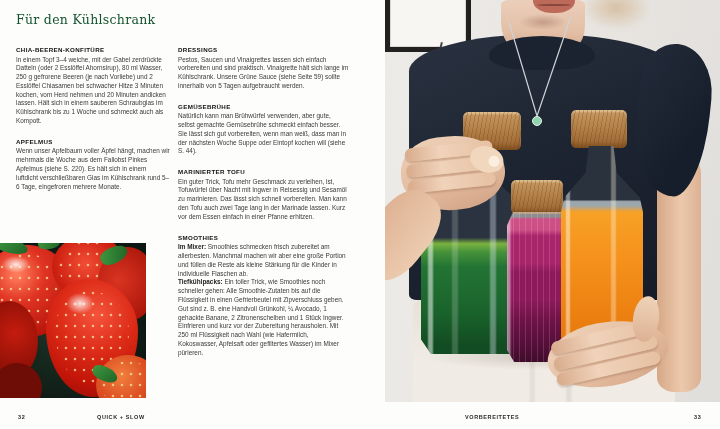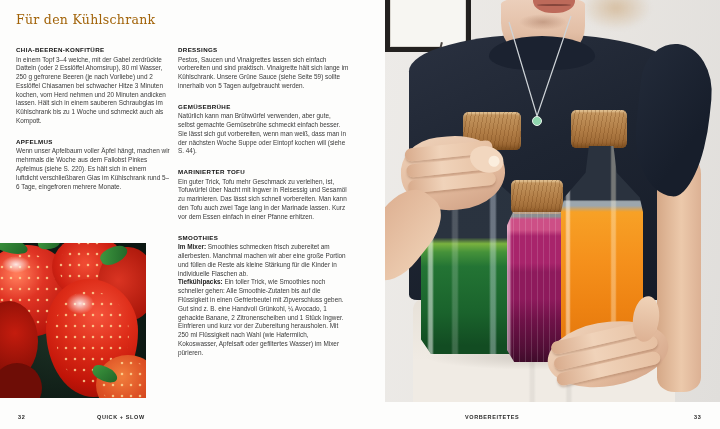--- a/index.html
+++ b/index.html
@@ -1,21 +1,21 @@
 <!DOCTYPE html>
 <html lang="de"><head>
 <meta charset="utf-8">
 <style>
   html,body{margin:0;padding:0;background:#ffffff;}
   .spread{position:relative;width:720px;height:429px;background:#fdfdfc;overflow:hidden;
           font-family:"Liberation Sans",sans-serif;}
   
   .page-title{position:absolute;left:16px;top:12px;
       font-family:"DejaVu Serif","Liberation Serif",serif;
-      font-size:12.5px;letter-spacing:.3px;color:#a16207;}
+      font-size:12.5px;letter-spacing:.3px;color:#14532d;}
   .col{position:absolute;top:46px;}
   .col1{left:16px;width:154px;}
   .col2{left:178px;width:171px;}
   .sec{margin:0 0 12px 0;}
   .sec-h{font-size:6.2px;font-weight:bold;letter-spacing:.35px;color:#111;margin:0 0 2.5px 0;}
   .sec-p{font-size:6.4px;line-height:8.8px;color:#3a3a3a;margin:0;hyphens:auto;overflow-wrap:break-word;}
   .sec-p b{color:#222;}
   .footer{position:absolute;top:414px;font-size:5.5px;font-weight:bold;letter-spacing:.6px;color:#2a2a2a;}
   .f-pn-l{left:18px;}
   .f-run-l{left:97px;}

